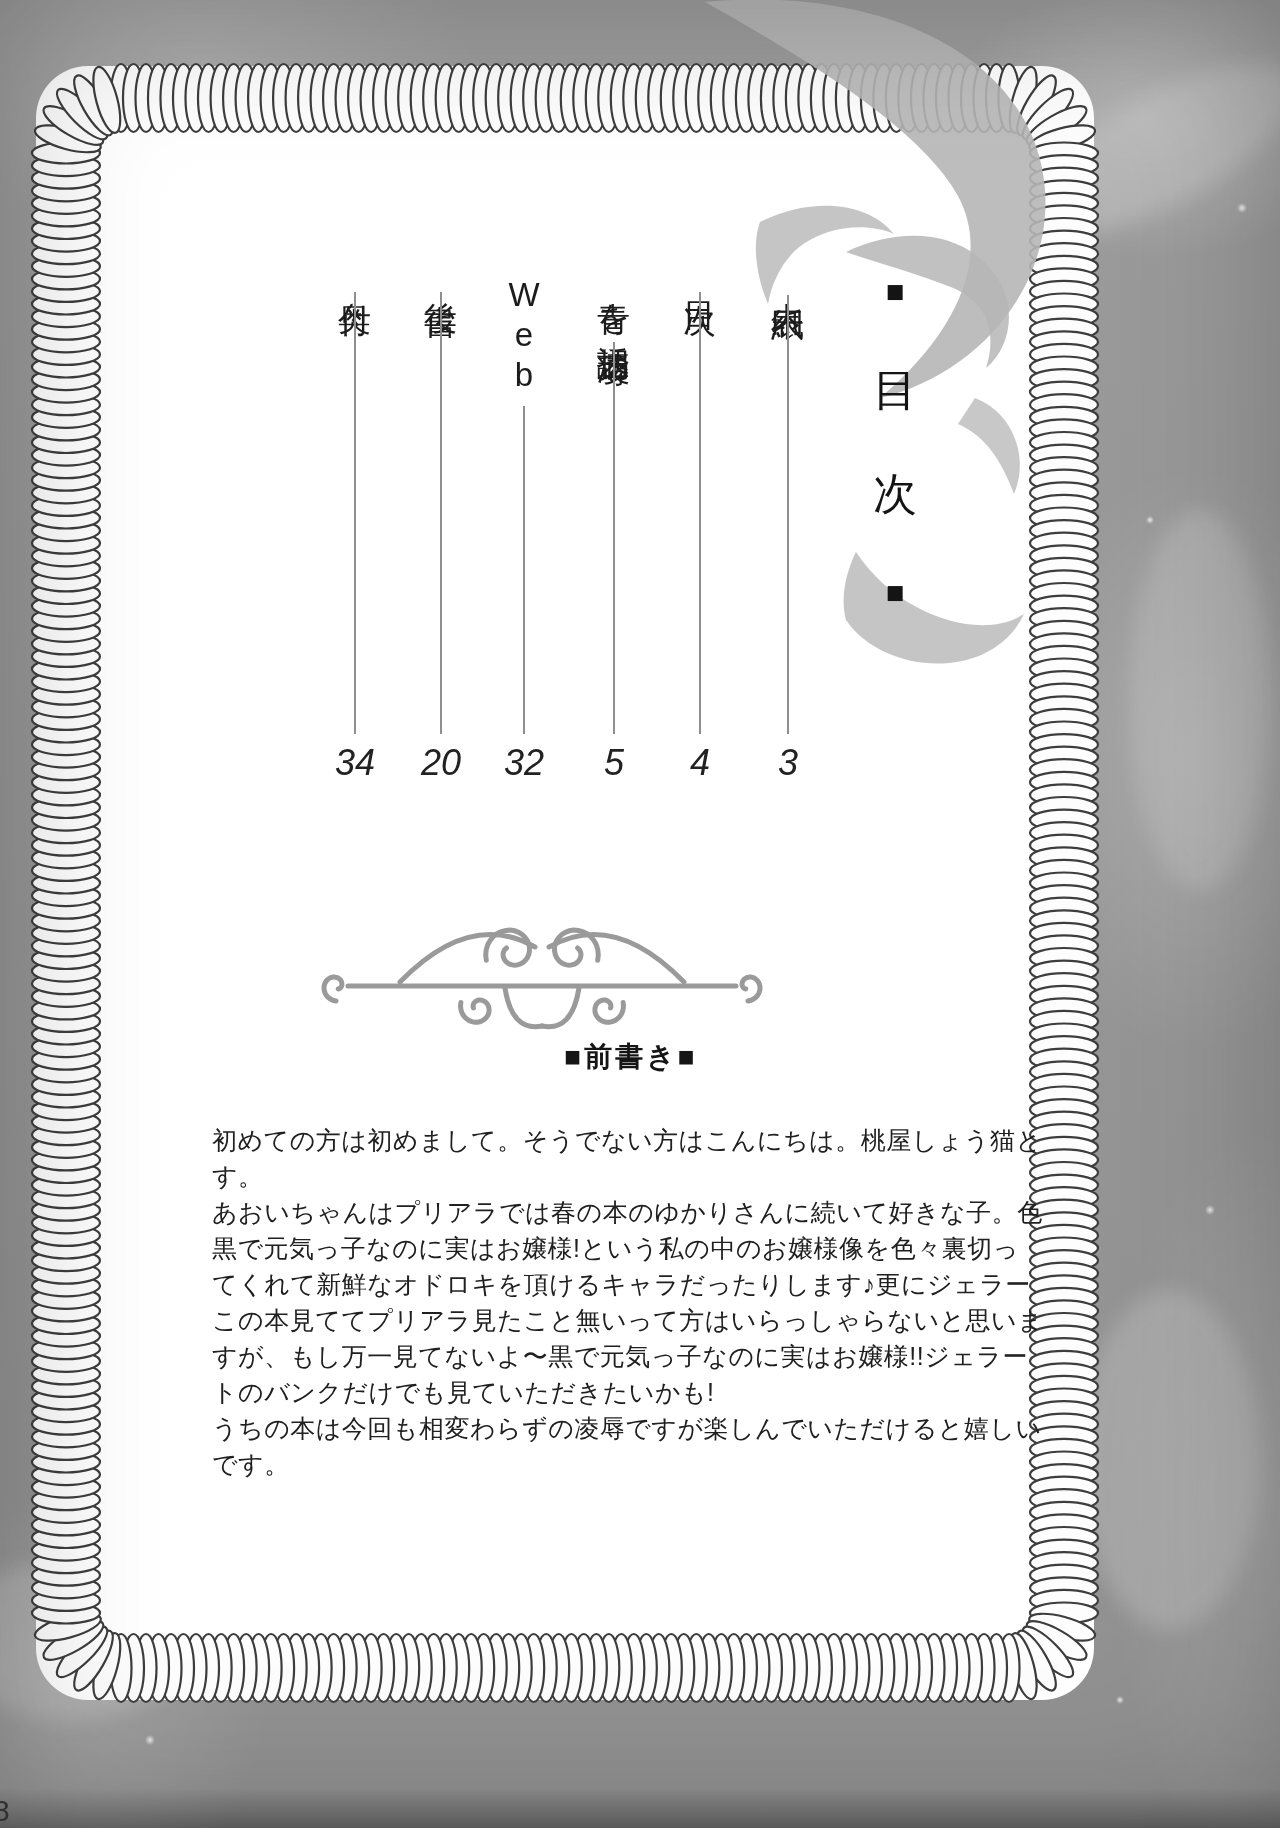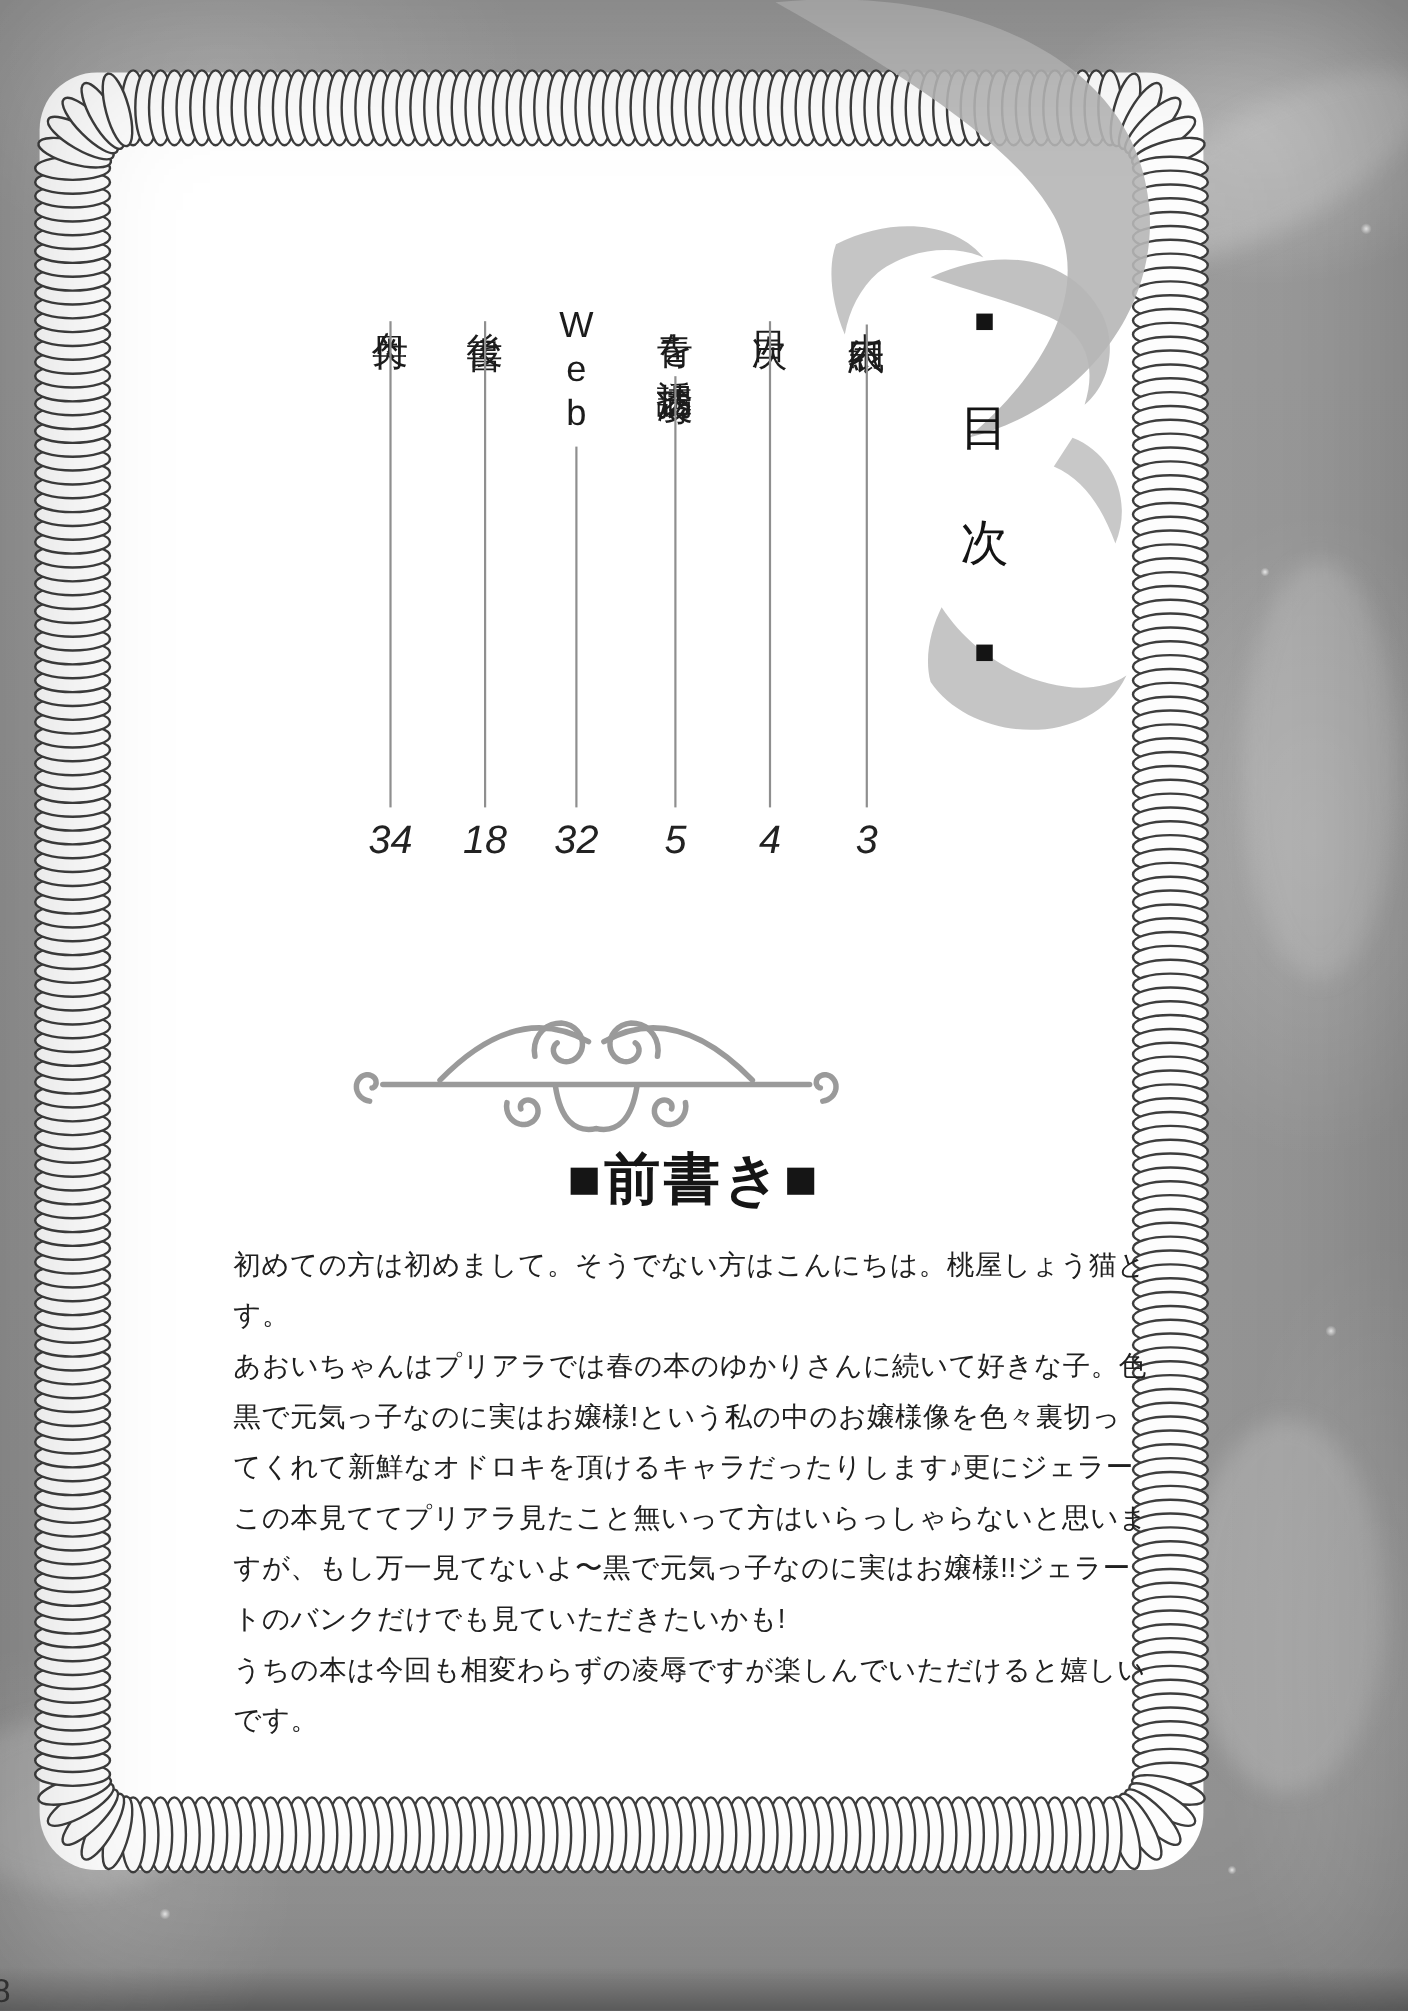--- a/index.html
+++ b/index.html
@@ -47,25 +47,25 @@
     writing-mode:vertical-rl;text-orientation:upright;
     font-size:33px;line-height:1;letter-spacing:3px;color:#1c1c1c;white-space:nowrap;
   }
   .toc-line{flex:1 1 auto;width:2px;background:#8f8f8f;margin-top:10px;}
   .toc-page{position:absolute;top:466px;left:0;right:0;text-align:center;
     font-size:36px;color:#222;font-style:italic;}
 
   
   .foreword-heading{
     position:absolute;left:450px;top:1038px;width:362px;text-align:center;
-    font-size:51px;font-weight:bold;letter-spacing:3px;color:#151515;
+    font-size:28px;font-weight:bold;letter-spacing:3px;color:#151515;
   }
   .foreword-text{position:absolute;left:212px;top:1122px;width:840px;
     font-size:25px;line-height:36px;letter-spacing:.5px;color:#202020;}
-  .foreword-line{white-space:nowrap;margin-top:10px;}
+  .foreword-line{white-space:nowrap;}
 
   .corner-page-number{
     position:absolute;left:-7px;top:1794px;font-size:30px;color:#3a3a3a;
   }
 </style>
 </head>
 <body>
 
 <div class="scene">
 
@@ -533,21 +533,21 @@
     <div class="toc-page">5</div>
   </div>
   <div class="toc-col" style="left:501px">
     <div class="toc-label">Web</div>
     <div class="toc-line" style="background: rgb(143, 143, 143);"></div>
     <div class="toc-page">32</div>
   </div>
   <div class="toc-col" style="left:418px">
     <div class="toc-label">後書</div>
     <div class="toc-line" style="background: rgb(143, 143, 143);"></div>
-    <div class="toc-page">18</div>
+    <div class="toc-page">20</div>
   </div>
   <div class="toc-col" style="left:332px">
     <div class="toc-label">奥付</div>
     <div class="toc-line" style="background: rgb(143, 143, 143);"></div>
     <div class="toc-page">34</div>
   </div>
 
   <div class="foreword-heading">■前書き■</div>
   <div class="foreword-text">
     <div class="foreword-line">初めての方は初めまして。そうでない方はこんにちは。桃屋しょう猫と</div>

